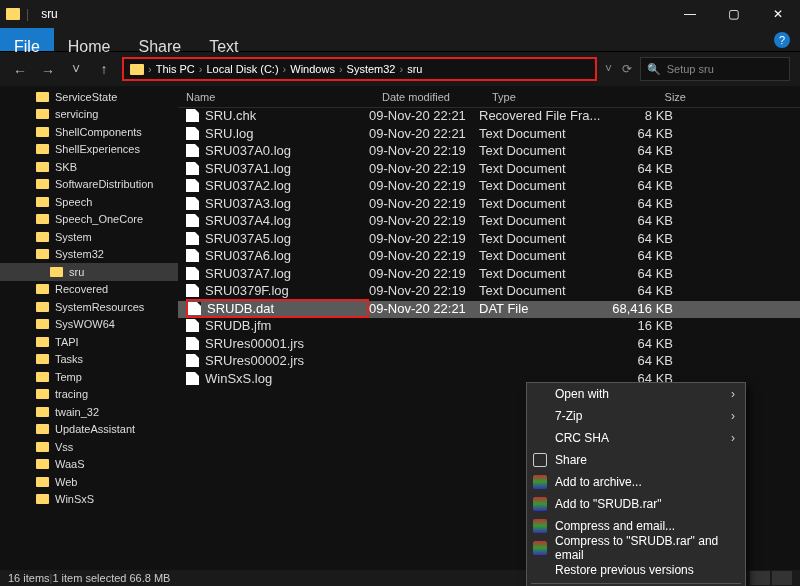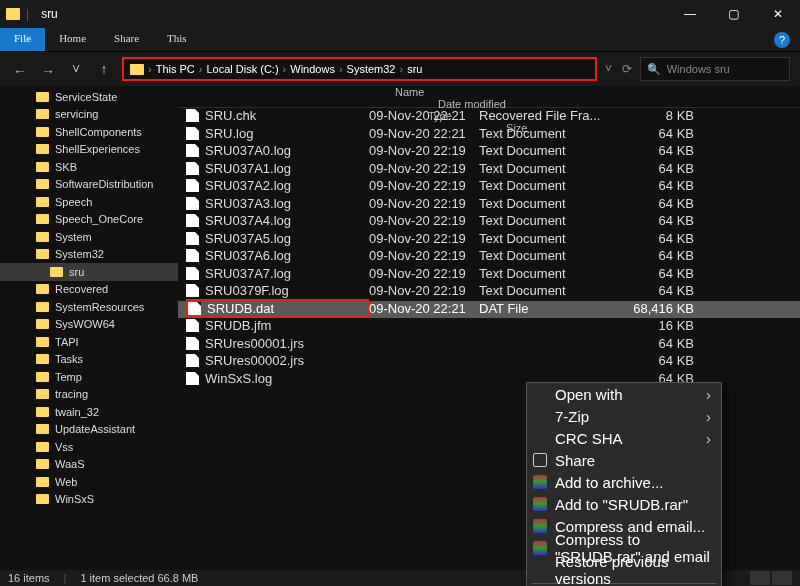--- a/index.html
+++ b/index.html
@@ -8,21 +8,21 @@
 
 .titlebar { height: 28px; background: #1a1a1a; display: flex; align-items: center; color: #fff; }
 .titlebar .left { display: flex; align-items: center; gap: 6px; padding-left: 6px; }
 .titlebar .folder-ico { width: 14px; height: 12px; background: #ffd868; border-radius: 1px; }
 .titlebar .title { margin-left: 6px; font-size: 12px; }
 .titlebar .controls { margin-left: auto; display: flex; }
 .titlebar .ctrl { width: 44px; height: 28px; display: flex; align-items: center; justify-content: center; color: #fff; cursor: pointer; }
 
 
 .ribbon { height: 24px; background: #1a1a1a; display: flex; align-items: stretch; border-bottom: 1px solid #000; }
-.ribbon .tab { padding: 4px 14px; font-size: 11px; color: #ddd; cursor: pointer; font-family: Liberation Serif, serif; }
+.ribbon .tab { padding: 10px 14px; font-size: 16px; color: #ddd; cursor: pointer; }
 .ribbon .tab.file { background: #1979ca; color: #fff; }
 .ribbon .help { margin-left: auto; width: 28px; display: flex; align-items: center; justify-content: center; background: #1979ca; color: #fff; border-radius: 50%; height: 16px; width: 16px; margin-right: 10px; margin-top: 4px; font-size:11px;}
 
 
 .addr-row { height: 34px; background: #191919; display: flex; align-items: center; padding: 0 10px; gap: 8px; }
 .nav-btn { color: #bbb; width: 20px; text-align: center; cursor: pointer; font-size: 14px; }
 .addr-box { flex: 1; height: 24px; background: #111; border: 2px solid #e51f1f; display: flex; align-items: center; padding: 0 6px; gap: 4px; color: #fff; font-size: 11px; }
 .addr-box .folder-ico { width: 14px; height: 11px; background: #ffd868; border-radius: 1px; flex-shrink: 0; }
 .addr-box .sep { color: #888; }
 .addr-actions { display:flex; gap:10px; color:#888; }
@@ -32,43 +32,43 @@
 
 .main { display: flex; height: 484px; background: #111; }
 .tree { width: 178px; background: #111; overflow: hidden; padding-top: 2px; }
 .tree-item { display: flex; align-items: center; height: 17.5px; padding-left: 36px; font-size: 11px; color: #ddd; cursor: pointer; white-space: nowrap; }
 .tree-item .tico { width: 13px; height: 10px; background: #ffd868; border-radius: 1px; margin-right: 6px; flex-shrink: 0; }
 .tree-item.sel { background: #3a3a3a; }
 .tree-item.indent { padding-left: 50px; }
 
 
 .files { flex: 1; background: #111; position: relative; }
-.cols { display: flex; height: 22px; border-bottom: 1px solid #2b2b2b; color: #bbb; font-size: 11px; align-items: center; padding-left: 8px; flex-direction: column; }
+.cols { display: flex; height: 22px; border-bottom: 1px solid #2b2b2b; color: #bbb; font-size: 11px; align-items: center; padding-left: 8px; }
 .c-name { width: 196px; }
 .c-date { width: 110px; }
 .c-type { width: 130px; }
-.c-size { width: 80px; text-align: right; padding-right: 16px; margin-left: 21px; }
+.c-size { width: 80px; text-align: right; padding-right: 16px; }
 .frow { display: flex; height: 17.5px; align-items: flex-start; font-size: 13px; color: #ddd; padding-left: 8px; cursor: pointer; }
 .frow .fico { width: 13px; height: 13px; background: #fff; margin-right: 6px; flex-shrink: 0; position: relative; }
 .frow .fico::after { content:""; position:absolute; right:0; top:0; border-top:4px solid #111; border-left:4px solid transparent;}
 .frow.sel { background: #5a5a5a; color: #fff; }
 .frow .name-box { width: 183px; display: flex; align-items: center; }
 .frow.sel .name-box.hl { border: 2px solid #e51f1f; margin:-2px 0; }
 
 
-.ctx { position: absolute; left: 348px; top: 296px; width: 196px; background: #2b2b2b; border: 1px solid #555; box-shadow: 4px 4px 8px rgba(0,0,0,0.6); z-index: 50; color: #fff; font-size: 15px; }
+.ctx { position: absolute; left: 348px; top: 296px; width: 220px; background: #2b2b2b; border: 1px solid #555; box-shadow: 4px 4px 8px rgba(0,0,0,0.6); z-index: 50; color: #fff; font-size: 12px; }
 .ctx .mi { height: 22px; display: flex; align-items: center; padding: 0 10px 0 28px; position: relative; cursor: pointer; }
 .ctx .mi .arr { margin-left: auto; color: #ccc; }
 .ctx .sepline { height: 1px; background: #555; margin: 2px 4px; }
 .ctx .mi .mico { position:absolute; left:6px; width:14px; height:14px; }
 .ico-rar { background: linear-gradient(to bottom,#b33,#393,#33b); border-radius:2px; }
 .ico-share { border:1px solid #ccc; border-radius:2px; }
 
 
-.status { position: absolute; bottom: 0; left: 0; right: 0; height: 16px; background: #1a1a1a; color: #ccc; font-size: 11px; display: flex; align-items: center; padding: 0 8px; gap: 14px; }
+.status { position: absolute; bottom: 0; left: 0; right: 0; height: 16px; background: #1a1a1a; color: #ccc; font-size: 11px; display: flex; align-items: center; padding: 0 8px; }
 .status .viewbtns { margin-left:auto; display:flex; gap:2px;}
 .status .vb { width:20px; height:14px; background:#333; }
 </style>
 </head>
 <body>
 
 <div class="titlebar">
   <div class="left">
     <span class="folder-ico"></span>
     <span style="color:#555">|</span>
@@ -78,21 +78,21 @@
     <div class="ctrl">—</div>
     <div class="ctrl">▢</div>
     <div class="ctrl close">✕</div>
   </div>
 </div>
 
 <div class="ribbon">
   <div class="tab file">File</div>
   <div class="tab">Home</div>
   <div class="tab">Share</div>
-  <div class="tab">This</div>
+  <div class="tab">Text</div>
   <div class="help">?</div>
 </div>
 
 <div class="addr-row">
   <div class="nav-btn">←</div>
   <div class="nav-btn">→</div>
   <div class="nav-btn">˅</div>
   <div class="nav-btn">↑</div>
   <div class="addr-box">
     <span class="folder-ico"></span>
@@ -106,21 +106,21 @@
     <span>System32</span>
       <span class="sep">›</span>
     <span>sru</span>
   </div>
   <div class="addr-actions">
     <span>˅</span>
     <span>⟳</span>
   </div>
   <div class="search-box">
     <span class="sico">🔍</span>
-    <span>Windows sru</span>
+    <span>Setup sru</span>
   </div>
 </div>
 
 <div class="main">
   <div class="tree" id="tree">
       <div class="tree-item">
         <span class="tico"></span>
         <span>ServiceState</span>
       </div>
       <div class="tree-item">

